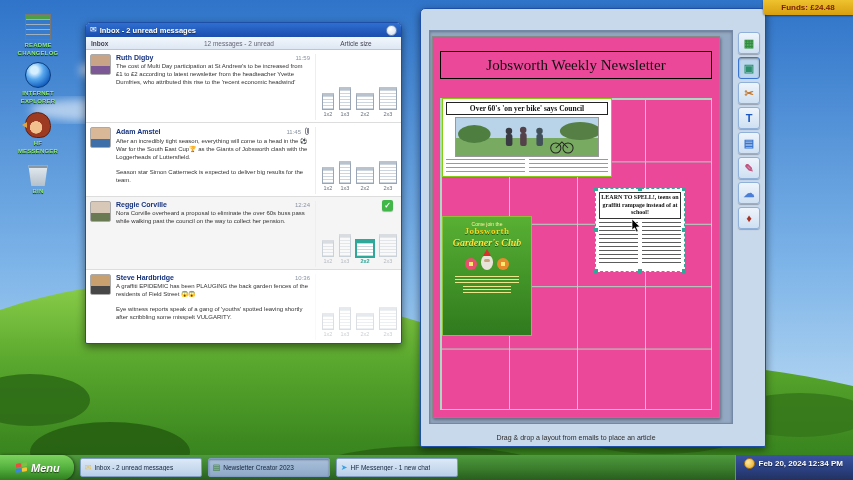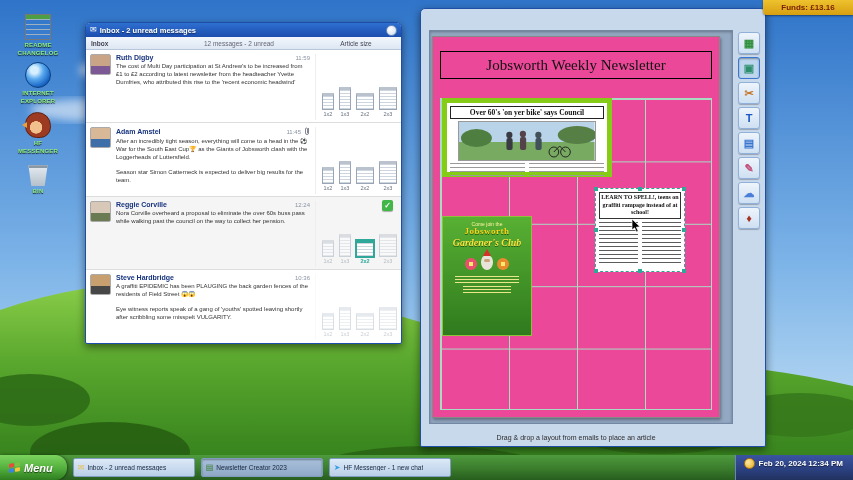--- a/index.html
+++ b/index.html
@@ -99,21 +99,21 @@
   .issue-row{position:absolute;left:7px;right:7px;top:40px;height:15px;border:1px solid #000;
     display:flex;justify-content:space-between;align-items:center;padding:0 5px;box-sizing:border-box;
     font-family:"Liberation Serif",serif;font-size:7.5px;font-weight:bold;color:#111}
   .grid-overlay{position:absolute;left:7px;right:7px;top:61px;bottom:7px;pointer-events:none;
     border:1px solid var(--grid-green,#a8dcc2);
     background-image:linear-gradient(to right,var(--grid-green,#a8dcc2) 1px,transparent 1px),
                      linear-gradient(to bottom,var(--grid-green,#a8dcc2) 1px,transparent 1px);
     background-size:68px 62.4px;z-index:1}
   .squiggles{background-image:repeating-linear-gradient(to bottom,#9a9a9a 0 1px,transparent 1px 4px)}
   .squiggles.dark{background-image:repeating-linear-gradient(to bottom,#5c5c5c 0 1px,transparent 1px 4px)}
-  .article-council{position:absolute;left:9px;top:61px;width:170px;height:79px;border:5px solid #84cc16;
+  .article-council{position:absolute;left:9px;top:61px;width:170px;height:79px;border:1px solid #84cc16;
     background:#fff;padding:3px;box-sizing:border-box;z-index:2}
   .council-headline{border:1px solid #222;font-family:"Liberation Serif",serif;font-weight:bold;
     font-size:7.5px;text-align:center;padding:1px 0;color:#111}
   .council-photo{display:block;margin:2px auto;width:88%;height:38px;border:1px solid #999}
   .council-cols{display:flex;gap:4px}
   .council-cols .squiggles{flex:1;height:15px}
   .poster{position:absolute;left:9px;top:179px;width:90px;height:120px;z-index:2;
     background:linear-gradient(#58b033,#2f7a1e);border:1px solid #8fc23a;box-sizing:border-box;
     display:flex;flex-direction:column;align-items:center;text-align:center}
   .poster-top{font-size:5px;color:#fff3a0;margin-top:4px}
@@ -147,21 +147,21 @@
   .tool-btn{width:22px;height:22px;border-radius:3px;box-sizing:border-box;
     background:linear-gradient(#eef4fb,#cfe0f2);border:1px solid #8fb0d8;
     display:flex;align-items:center;justify-content:center;font-size:11px;font-weight:bold;
     box-shadow:0 1px 1px rgba(0,0,0,.25);cursor:pointer}
   .tool-btn.active{background:#bcd6ee;border-color:#3a76d0;box-shadow:inset 0 1px 2px rgba(0,0,0,.35)}
   .status-hint{position:absolute;left:0;right:34px;bottom:5px;text-align:center;font-size:7px;color:#2c2c2c}
 
   
   .taskbar{position:absolute;left:0;right:0;bottom:0;height:25px;z-index:60;display:flex;align-items:center;
     background:linear-gradient(#4f9a3d,var(--taskbar-green,#3a7c2c) 55%,#275e1e)}
-  .menu-button{height:25px;padding:0 14px 0 9px;border-radius:0 12px 12px 0;flex:none;
+  .menu-button{height:25px;padding:0 14px 0 16px;border-radius:0 12px 12px 0;flex:none;
     background:linear-gradient(#7cd45e,var(--menu-green,#52ae3c) 55%,#2f7d20);
     display:flex;align-items:center;gap:4px;color:#fff;font-weight:bold;font-style:italic;
     font-size:11px;text-shadow:0 1px 1px rgba(0,0,0,.6);box-shadow:1px 0 3px rgba(0,0,0,.45);cursor:pointer}
   .menu-logo{display:grid;grid-template-columns:5px 5px;grid-gap:1px;transform:skewY(-8deg)}
   .menu-logo i{display:block;width:5px;height:4px;border-radius:1px}
   .q1{background:#e84c3d}.q2{background:#7ec043}.q3{background:#3a82e8}.q4{background:#f5c63a}
   .task-item{height:19px;width:122px;margin-left:6px;border-radius:2px;box-sizing:border-box;
     background:linear-gradient(#dce9f7,#b9cfe8);border:1px solid #7f9cc0;
     display:flex;align-items:center;gap:3px;padding:0 4px;font-size:6.5px;color:#14253d;cursor:pointer}
   .task-item.active{background:linear-gradient(#a9c0da,#8fa9c8);box-shadow:inset 0 1px 2px rgba(0,0,0,.35)}
@@ -200,21 +200,21 @@
     <ellipse cx="90" cy="110" rx="60" ry="11" fill="#ffffff" opacity="0.55" filter="url(#blur)"></ellipse>
     <ellipse cx="540" cy="42" rx="80" ry="11" fill="#ffffff" opacity="0.5" filter="url(#blur)"></ellipse>
     <path d="M0,310 C120,268 260,272 420,322 C560,364 700,350 853,386 L853,480 L0,480 Z" fill="url(#grass)"></path>
     <ellipse cx="30" cy="400" rx="60" ry="26" fill="#2e6b16" opacity="0.9"></ellipse>
     <ellipse cx="110" cy="452" rx="80" ry="30" fill="#275f12" opacity="0.9"></ellipse>
     <ellipse cx="660" cy="430" rx="90" ry="24" fill="#2e6b16" opacity="0.85"></ellipse>
     <ellipse cx="800" cy="415" rx="70" ry="22" fill="#35771b" opacity="0.85"></ellipse>
     <ellipse cx="430" cy="472" rx="120" ry="26" fill="#2a6414" opacity="0.9"></ellipse>
   </svg>
 
-  <div class="funds-badge">Funds: £13.16</div>
+  <div class="funds-badge">Funds: £24.48</div>
 
   <div class="desktop-icon" style="left:14px;top:14px">
     <div class="di-glyph g-readme"></div>
     <div class="di-label">README CHANGELOG</div>
   </div>
   <div class="desktop-icon" style="left:14px;top:62px">
     <div class="di-glyph g-globe"></div>
     <div class="di-label">INTERNET EXPLORER</div>
   </div>
   <div class="desktop-icon" style="left:14px;top:112px">

